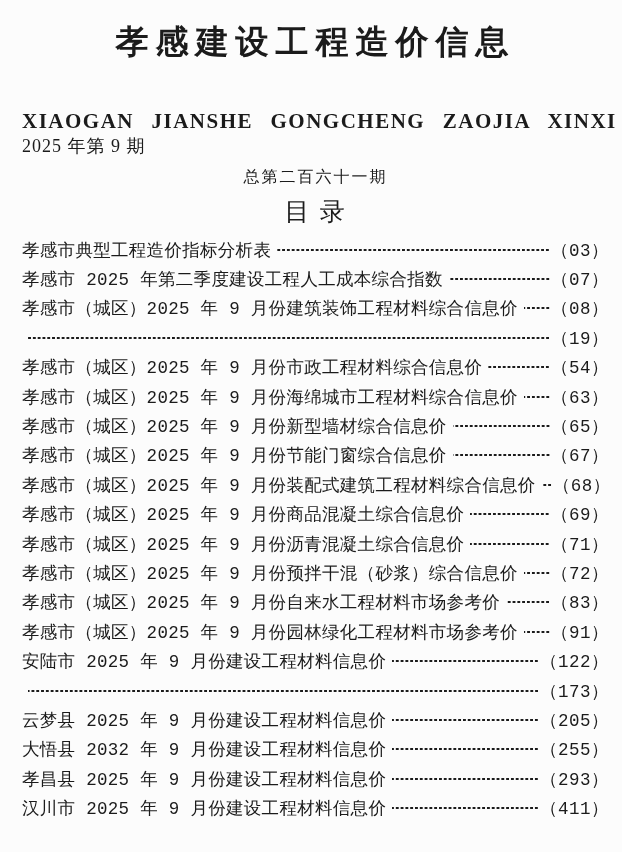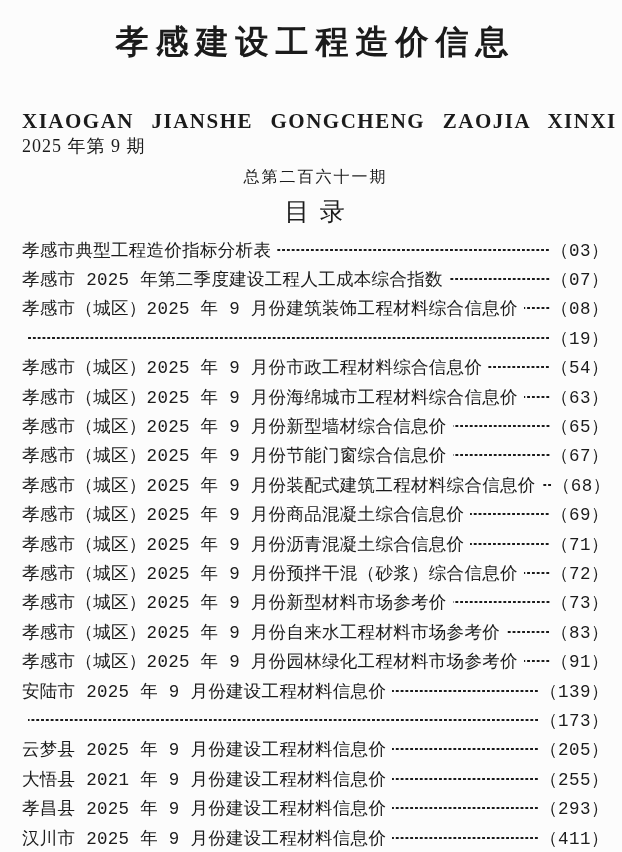--- a/index.html
+++ b/index.html
@@ -165,57 +165,52 @@
         <span class="toc-dots"></span>
         <span class="toc-page">（71）</span>
       </div>
 
       <div class="toc-row">
         <span class="toc-label">孝感市（城区）2025 年 9 月份预拌干混（砂浆）综合信息价</span>
         <span class="toc-dots"></span>
         <span class="toc-page">（72）</span>
       </div>
 
-      <div class="toc-row">
-        <span class="toc-label">孝感市（城区）2025 年 9 月份新型材料市场参考价</span>
-        <span class="toc-dots"></span>
-        <span class="toc-page">（73）</span>
-      </div>
 
       <div class="toc-row">
         <span class="toc-label">孝感市（城区）2025 年 9 月份自来水工程材料市场参考价</span>
         <span class="toc-dots"></span>
         <span class="toc-page">（83）</span>
       </div>
 
       <div class="toc-row">
         <span class="toc-label">孝感市（城区）2025 年 9 月份园林绿化工程材料市场参考价</span>
         <span class="toc-dots"></span>
         <span class="toc-page">（91）</span>
       </div>
 
       <div class="toc-row">
         <span class="toc-label">安陆市 2025 年 9 月份建设工程材料信息价</span>
         <span class="toc-dots"></span>
-        <span class="toc-page">（139）</span>
+        <span class="toc-page">（122）</span>
       </div>
 
       <div class="toc-row">
         <span class="toc-dots"></span>
         <span class="toc-page">（173）</span>
       </div>
 
       <div class="toc-row">
         <span class="toc-label">云梦县 2025 年 9 月份建设工程材料信息价</span>
         <span class="toc-dots"></span>
         <span class="toc-page">（205）</span>
       </div>
 
       <div class="toc-row">
-        <span class="toc-label">大悟县 2021 年 9 月份建设工程材料信息价</span>
+        <span class="toc-label">大悟县 2032 年 9 月份建设工程材料信息价</span>
         <span class="toc-dots"></span>
         <span class="toc-page">（255）</span>
       </div>
 
       <div class="toc-row">
         <span class="toc-label">孝昌县 2025 年 9 月份建设工程材料信息价</span>
         <span class="toc-dots"></span>
         <span class="toc-page">（293）</span>
       </div>
 

